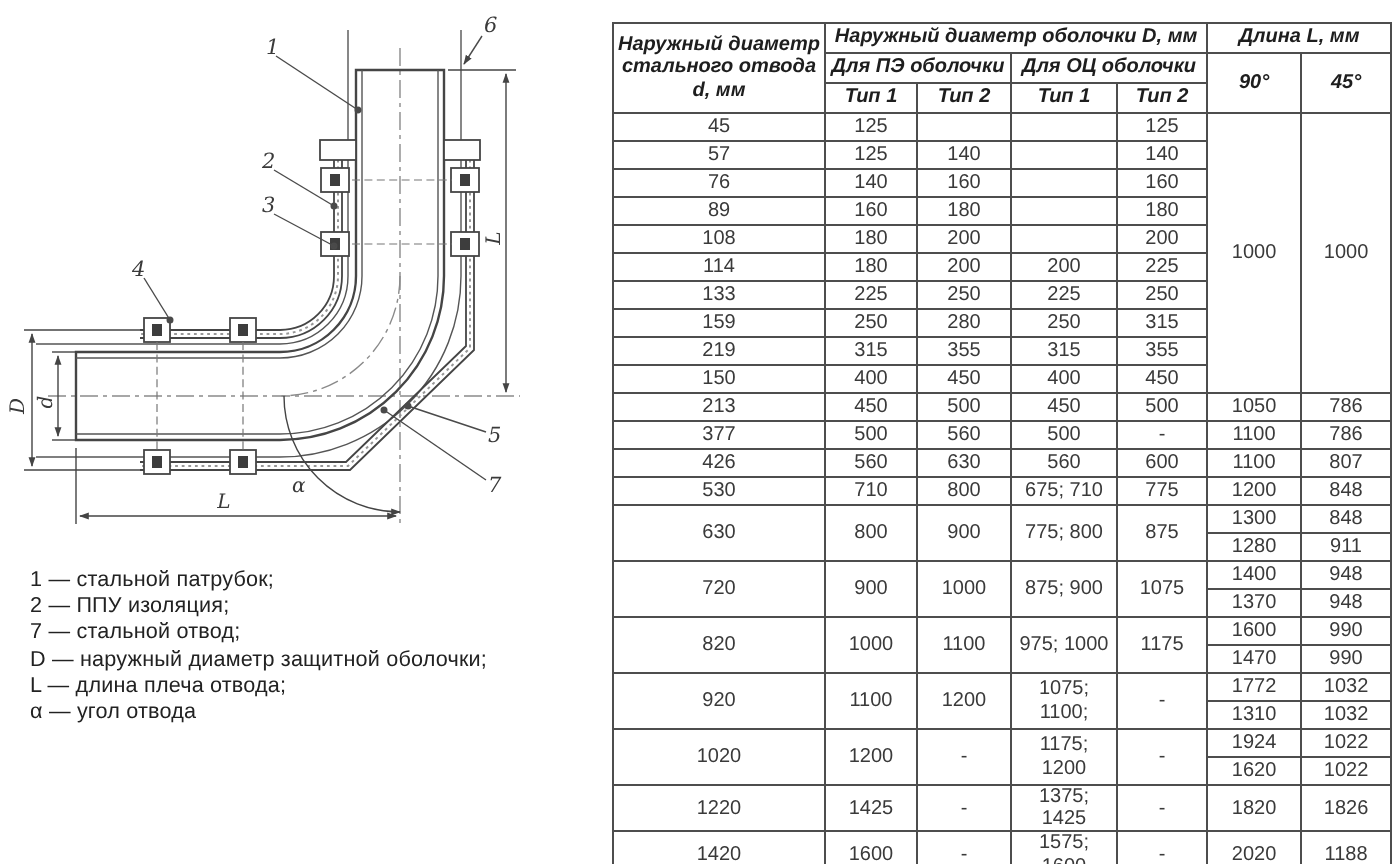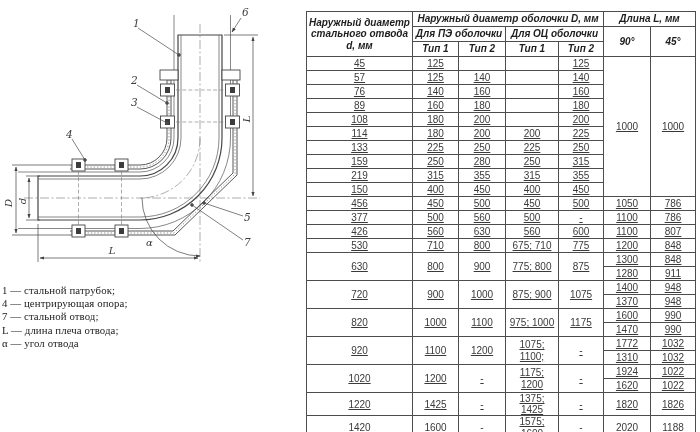--- a/index.html
+++ b/index.html
@@ -7,39 +7,39 @@
     width:700px;height:432px;position:relative;overflow:hidden;
     background:#ffffff;font-family:"Liberation Sans",sans-serif;color:#2e2e2e;
   }
   
   .drawing-wrap{position:absolute;left:0;top:0;width:300px;height:272px;}
   .drawing-wrap svg{display:block;}
   .callout-num{font-family:"DejaVu Serif",serif;font-style:italic;font-size:10.5px;fill:#3a3a3a;}
   .dim-label{font-family:"DejaVu Serif",serif;font-style:italic;font-size:10px;fill:#3a3a3a;}
 
   
-  .legend{position:absolute;left:2px;top:284px;width:300px;font-family:Liberation Serif, serif;}
+  .legend{position:absolute;left:15px;top:284px;width:300px;}
   .legend-line{
     font-size:10.8px;line-height:13.2px;color:#222;
     letter-spacing:.1px;white-space:nowrap;
   }
 
   
   .spec-table{
     position:absolute;left:306px;top:11px;width:389px;
     border-collapse:collapse;table-layout:fixed;
     font-size:10px;color:#3a3a3a;
   }
   .spec-table th,.spec-table td{
     border:1px solid #4d4d4d;text-align:center;vertical-align:middle;
     padding:0 2px;line-height:1.12;overflow:hidden;
   }
   .spec-table thead th{font-weight:bold;color:#1e1e1e;font-size:10px;font-style:italic;}
   .spec-table thead tr{height:15px;}
-  .spec-table tbody tr{height:14px;text-decoration:underline;}
+  .spec-table tbody tr{height:14px;}
 </style>
 </head>
 <body>
 
 <div class="drawing-wrap">
   <svg width="300" height="272" viewBox="0 0 300 272">
     <defs>
       <marker id="arr" viewBox="0 0 10 10" refX="9" refY="5" markerWidth="7" markerHeight="7" orient="auto-start-reverse">
         <path d="M0,1.5 L10,5 L0,8.5 Z" fill="#444"></path>
       </marker>
@@ -147,22 +147,23 @@
     <text class="callout-num" x="131" y="106">3</text>
     <text class="callout-num" x="66" y="138">4</text>
     <text class="callout-num" x="244" y="221">5</text>
     <text class="callout-num" x="242" y="16">6</text>
     <text class="callout-num" x="244" y="246">7</text>
   </svg>
 </div>
 
 <div class="legend">
     <div class="legend-line">1 — стальной патрубок;</div>
-    <div class="legend-line">4 — центрирующая опора;</div>
+    <div class="legend-line">2 — ППУ изоляция;</div>
     <div class="legend-line">7 — стальной отвод;</div>
+    <div class="legend-line">D — наружный диаметр защитной оболочки;</div>
     <div class="legend-line">L — длина плеча отвода;</div>
     <div class="legend-line">α — угол отвода</div>
   </div>
 
 <table class="spec-table">
   <colgroup>
     <col style="width:106px">
       <col style="width:46px">
       <col style="width:47px">
     <col style="width:53px">
@@ -256,21 +257,21 @@
         <td>355</td>
       </tr>
       <tr>
         <td>150</td>
         <td>400</td>
         <td>450</td>
         <td>400</td>
         <td>450</td>
       </tr>
       <tr>
-        <td>456</td>
+        <td>213</td>
         <td>450</td>
         <td>500</td>
         <td>450</td>
         <td>500</td>
         <td>1050</td>
         <td>786</td>
       </tr>
       <tr>
         <td>377</td>
         <td>500</td>

